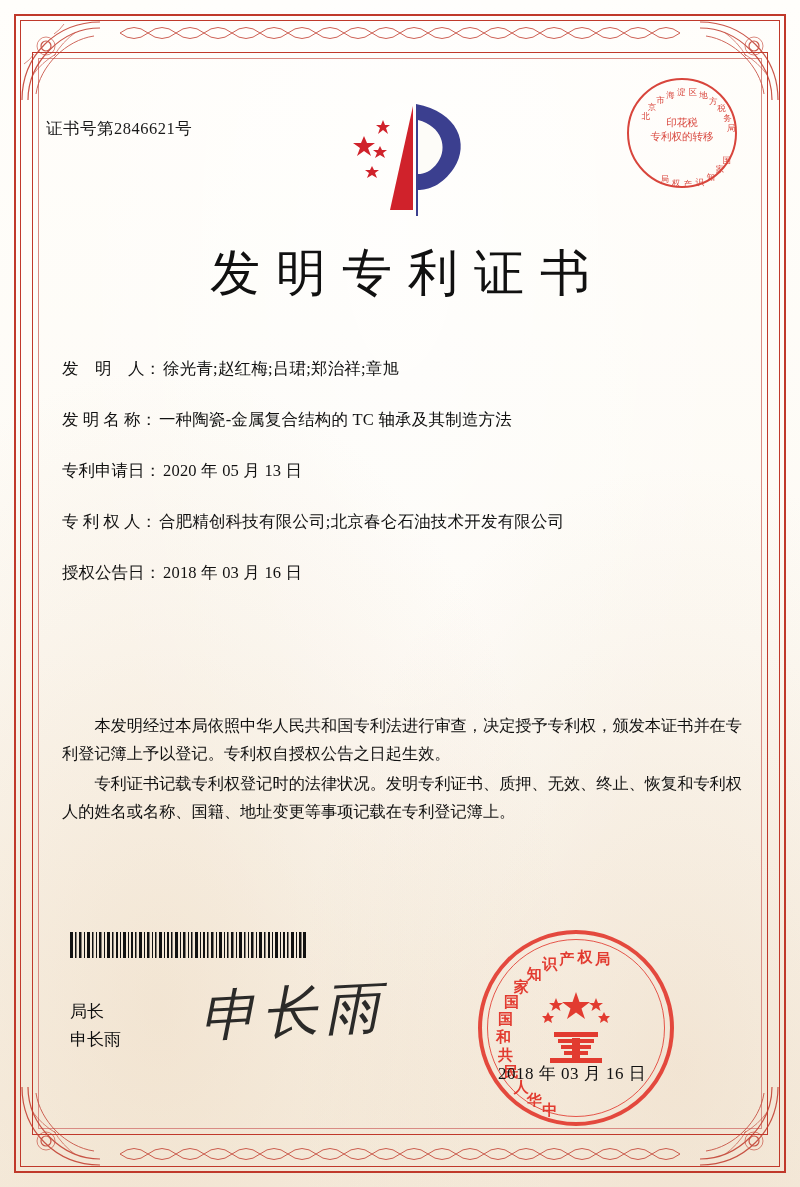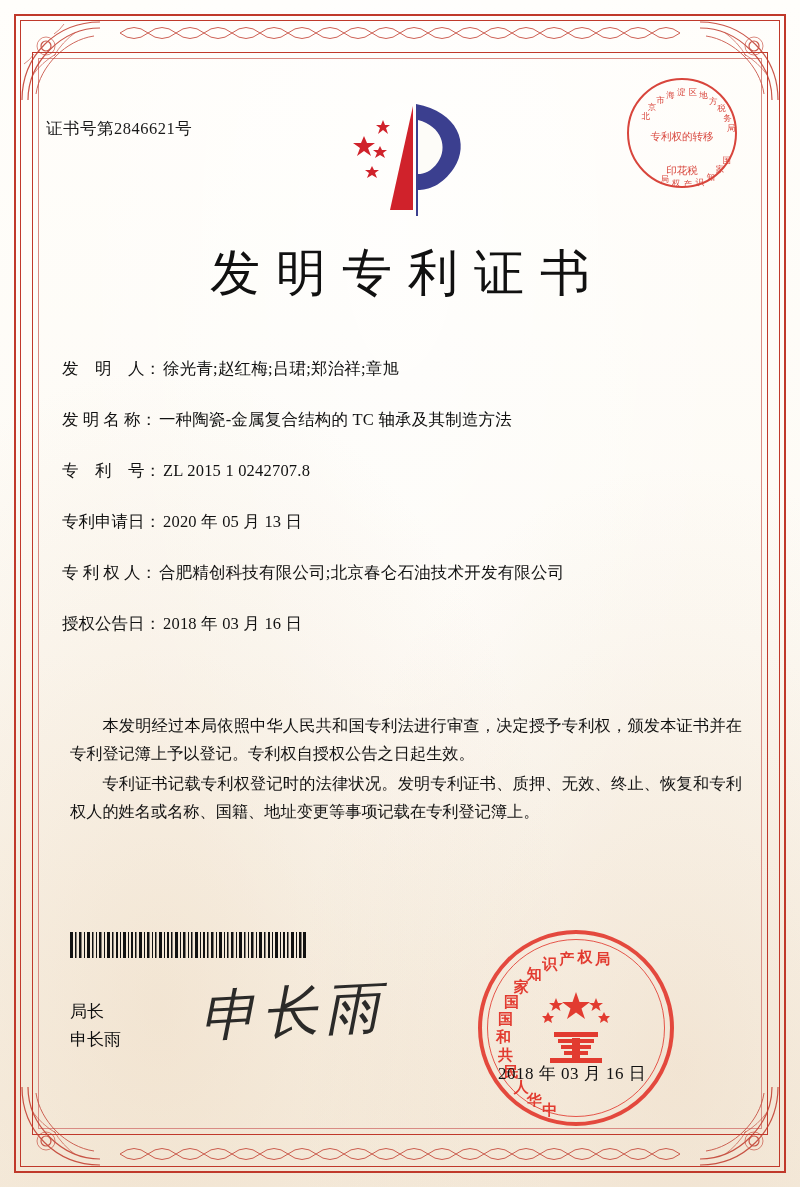--- a/index.html
+++ b/index.html
@@ -108,21 +108,21 @@
   }
   .stamp-tax .tax-text {
     position: absolute;
     left: 0; right: 0;
     text-align: center;
     color: #d8453c;
     font-size: 10.5px;
     line-height: 13px;
     font-family: "Liberation Serif", serif;
   }
-  .stamp-tax .tax-text.l1 { top: 38px; margin-top: 48px; }
+  .stamp-tax .tax-text.l1 { top: 38px; }
   .stamp-tax .tax-text.l2 { top: 52px; }
   .stamp-ring {
     position: absolute;
     inset: 0;
     border: 2.2px solid #d8453c;
     border-radius: 50%;
   }
   .stamp-arc-text {
     position: absolute;
     inset: 0;
@@ -180,21 +180,21 @@
     position: absolute;
     left: 62px;
     right: 58px;
     top: 712px;
     font-size: 16.2px;
     line-height: 28px;
     color: #111;
     text-align: justify;
   }
   .body-text p {
-    margin: 0 0 2px 8px;
+    margin: 0 0 2px 0;
     text-indent: 2em;
   }
 
   
   .barcode {
     position: absolute;
     left: 70px;
     top: 932px;
     width: 236px;
     height: 26px;
@@ -404,24 +404,20 @@
   <div class="title">发明专利证书</div>
 
   <div class="fields">
     <div class="field-row">
       <span class="field-label">发    明    人：</span>
       <span class="field-value">徐光青;赵红梅;吕珺;郑治祥;章旭</span>
     </div>
     <div class="field-row">
       <span class="field-label">发 明 名 称：</span>
       <span class="field-value">一种陶瓷-金属复合结构的 TC 轴承及其制造方法</span>
-    </div>
-    <div class="field-row">
-      <span class="field-label">专    利    号：</span>
-      <span class="field-value">ZL 2015 1 0242707.8</span>
     </div>
     <div class="field-row">
       <span class="field-label">专利申请日：</span>
       <span class="field-value">2020 年 05 月 13 日</span>
     </div>
     <div class="field-row">
       <span class="field-label">专 利 权 人：</span>
       <span class="field-value">合肥精创科技有限公司;北京春仑石油技术开发有限公司</span>
     </div>
     <div class="field-row">

